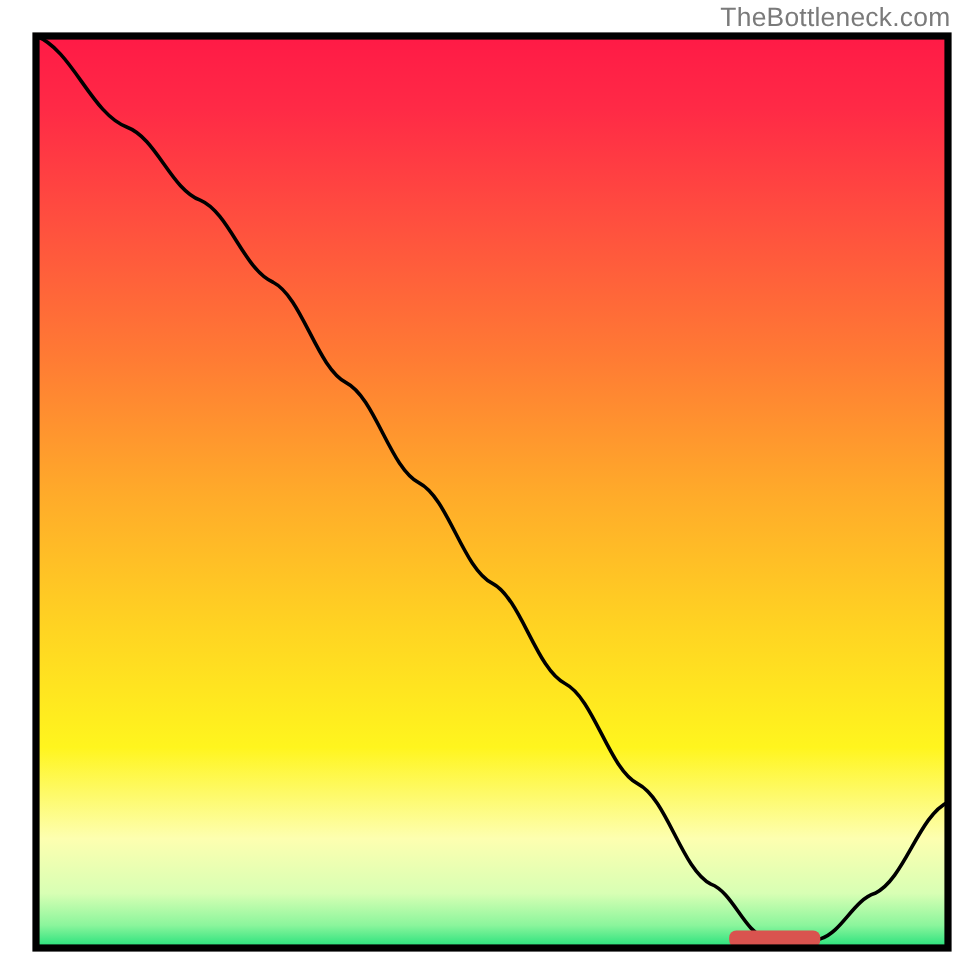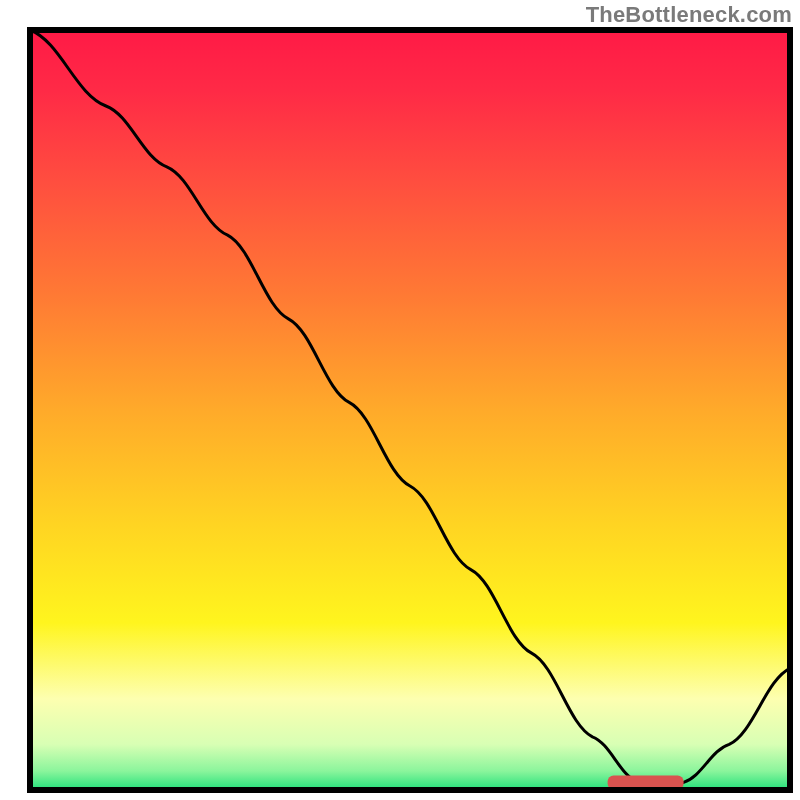--- a/index.html
+++ b/index.html
@@ -14,21 +14,21 @@
   .stage {
     position: relative;
     width: 800px;
     height: 800px;
   }
   .watermark {
     position: absolute;
     top: 2px;
     right: 8px;
     font-size: 22px;
-    font-weight: 700;
+    font-weight: 400;
     color: #7a7a7a;
     letter-spacing: 0.2px;
     z-index: 10;
   }
   svg {
     position: absolute;
     top: 0;
     left: 0;
   }
 </style>

